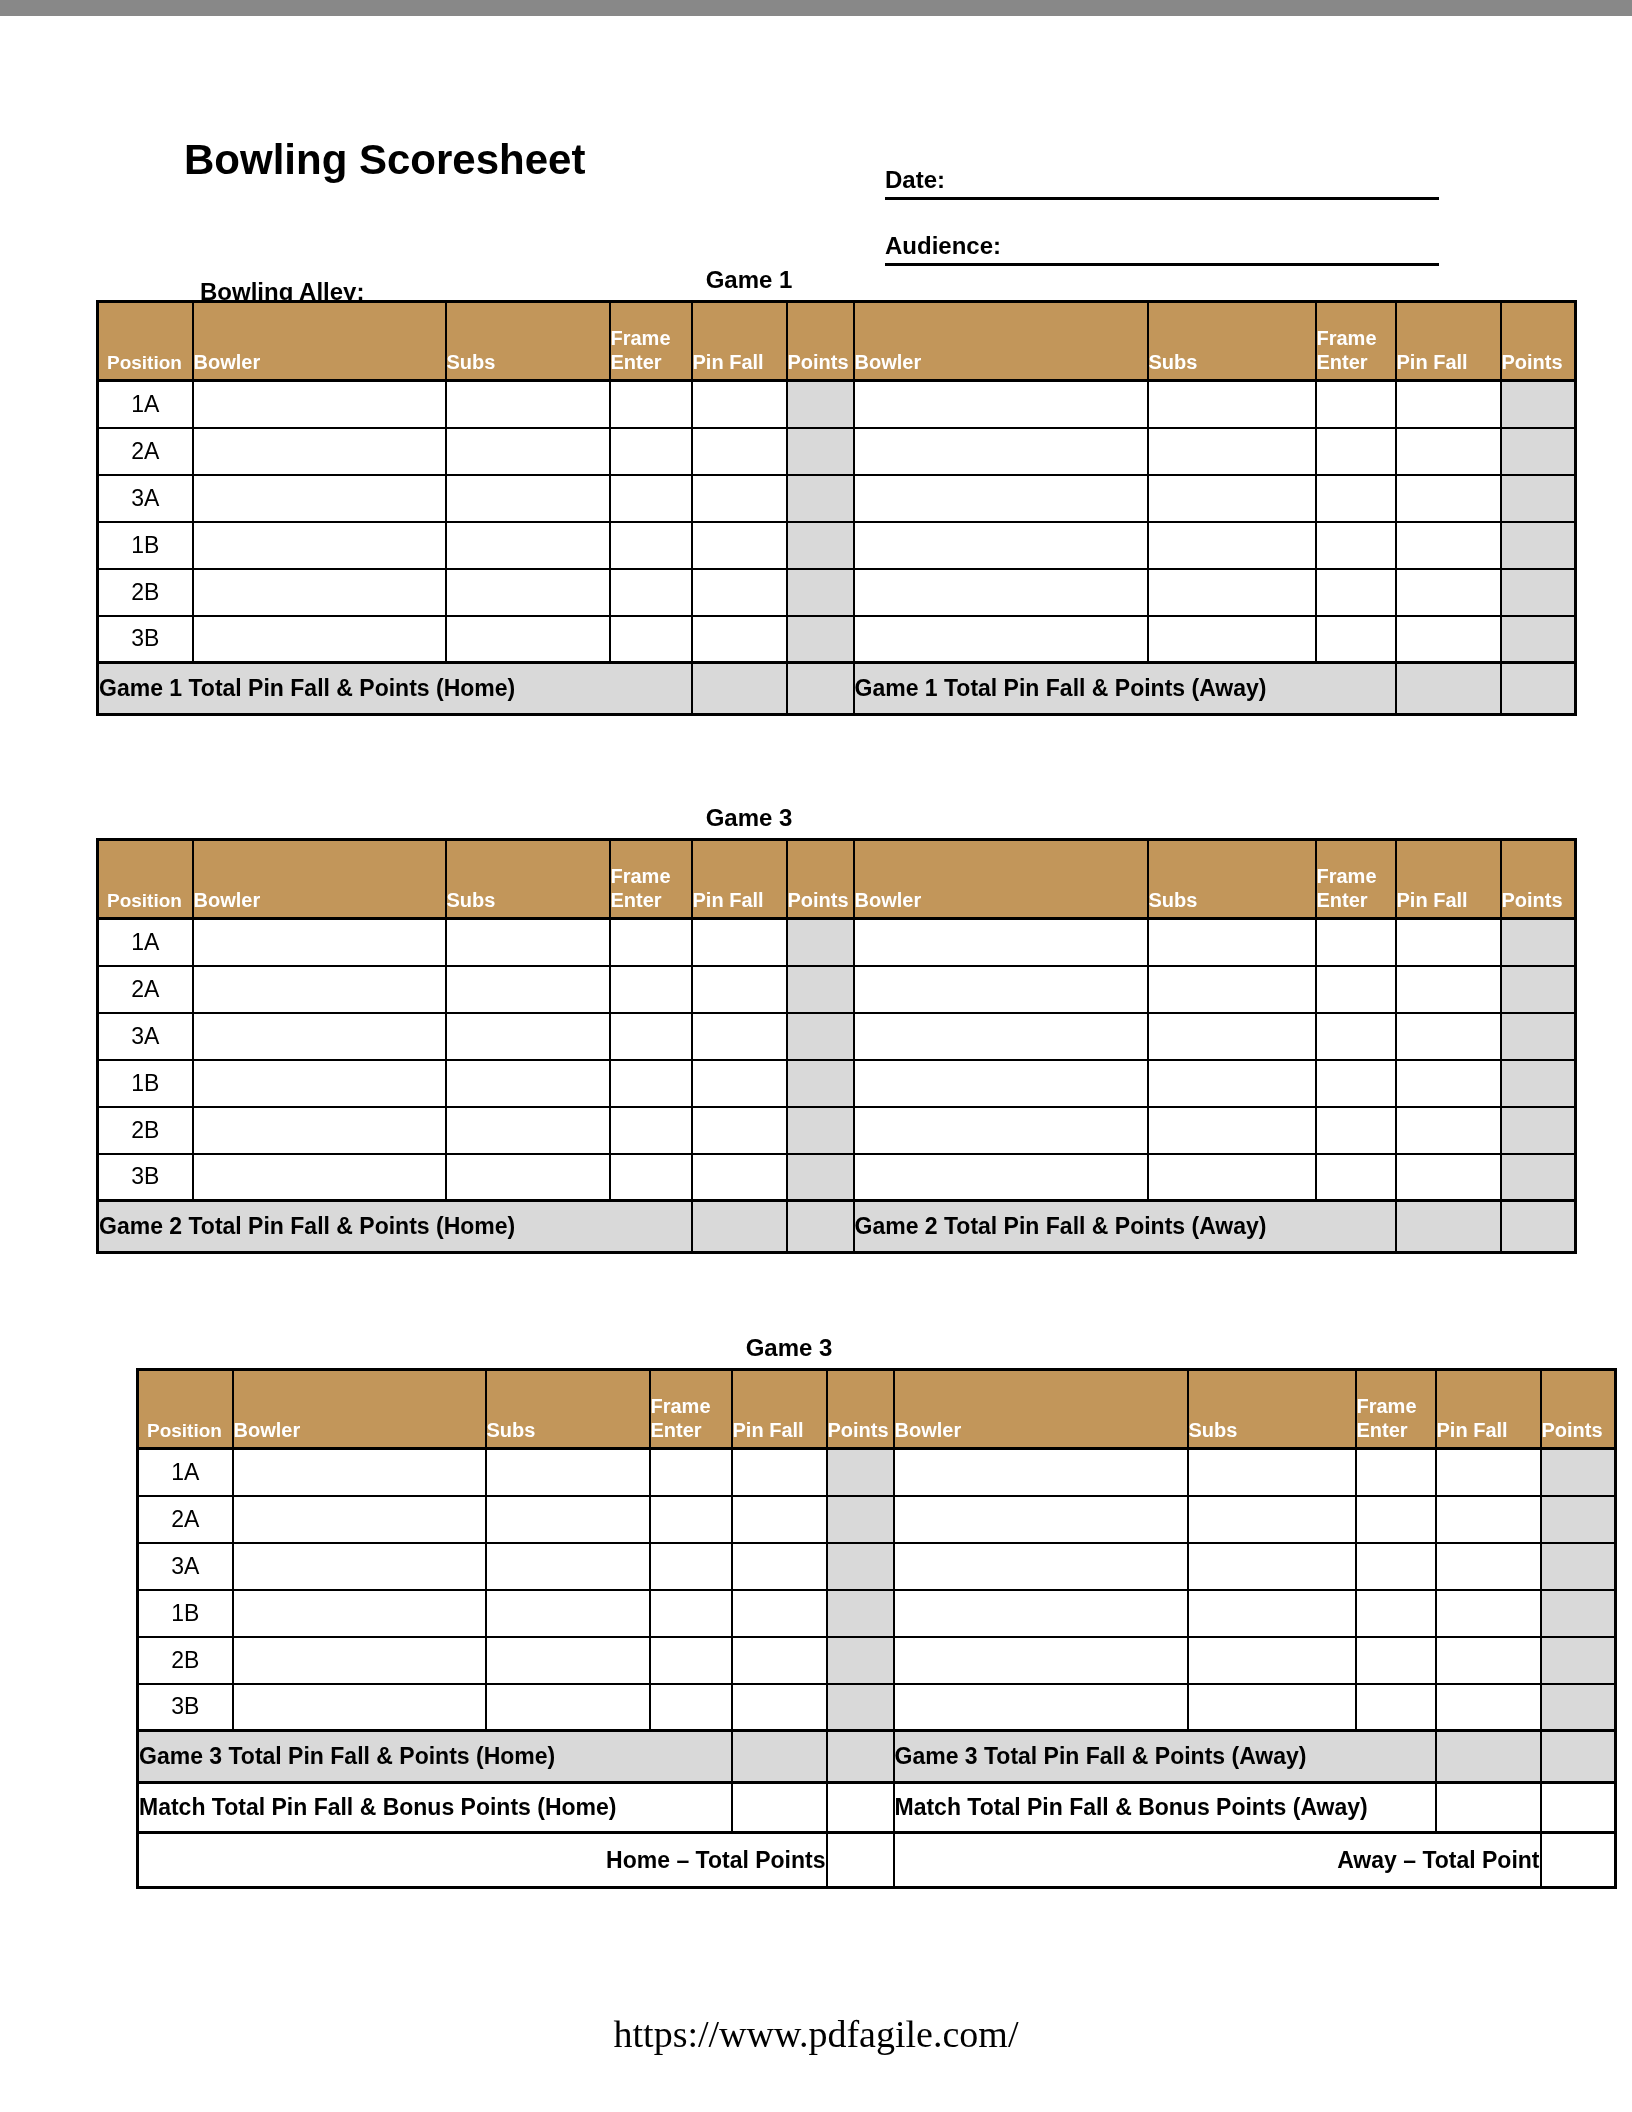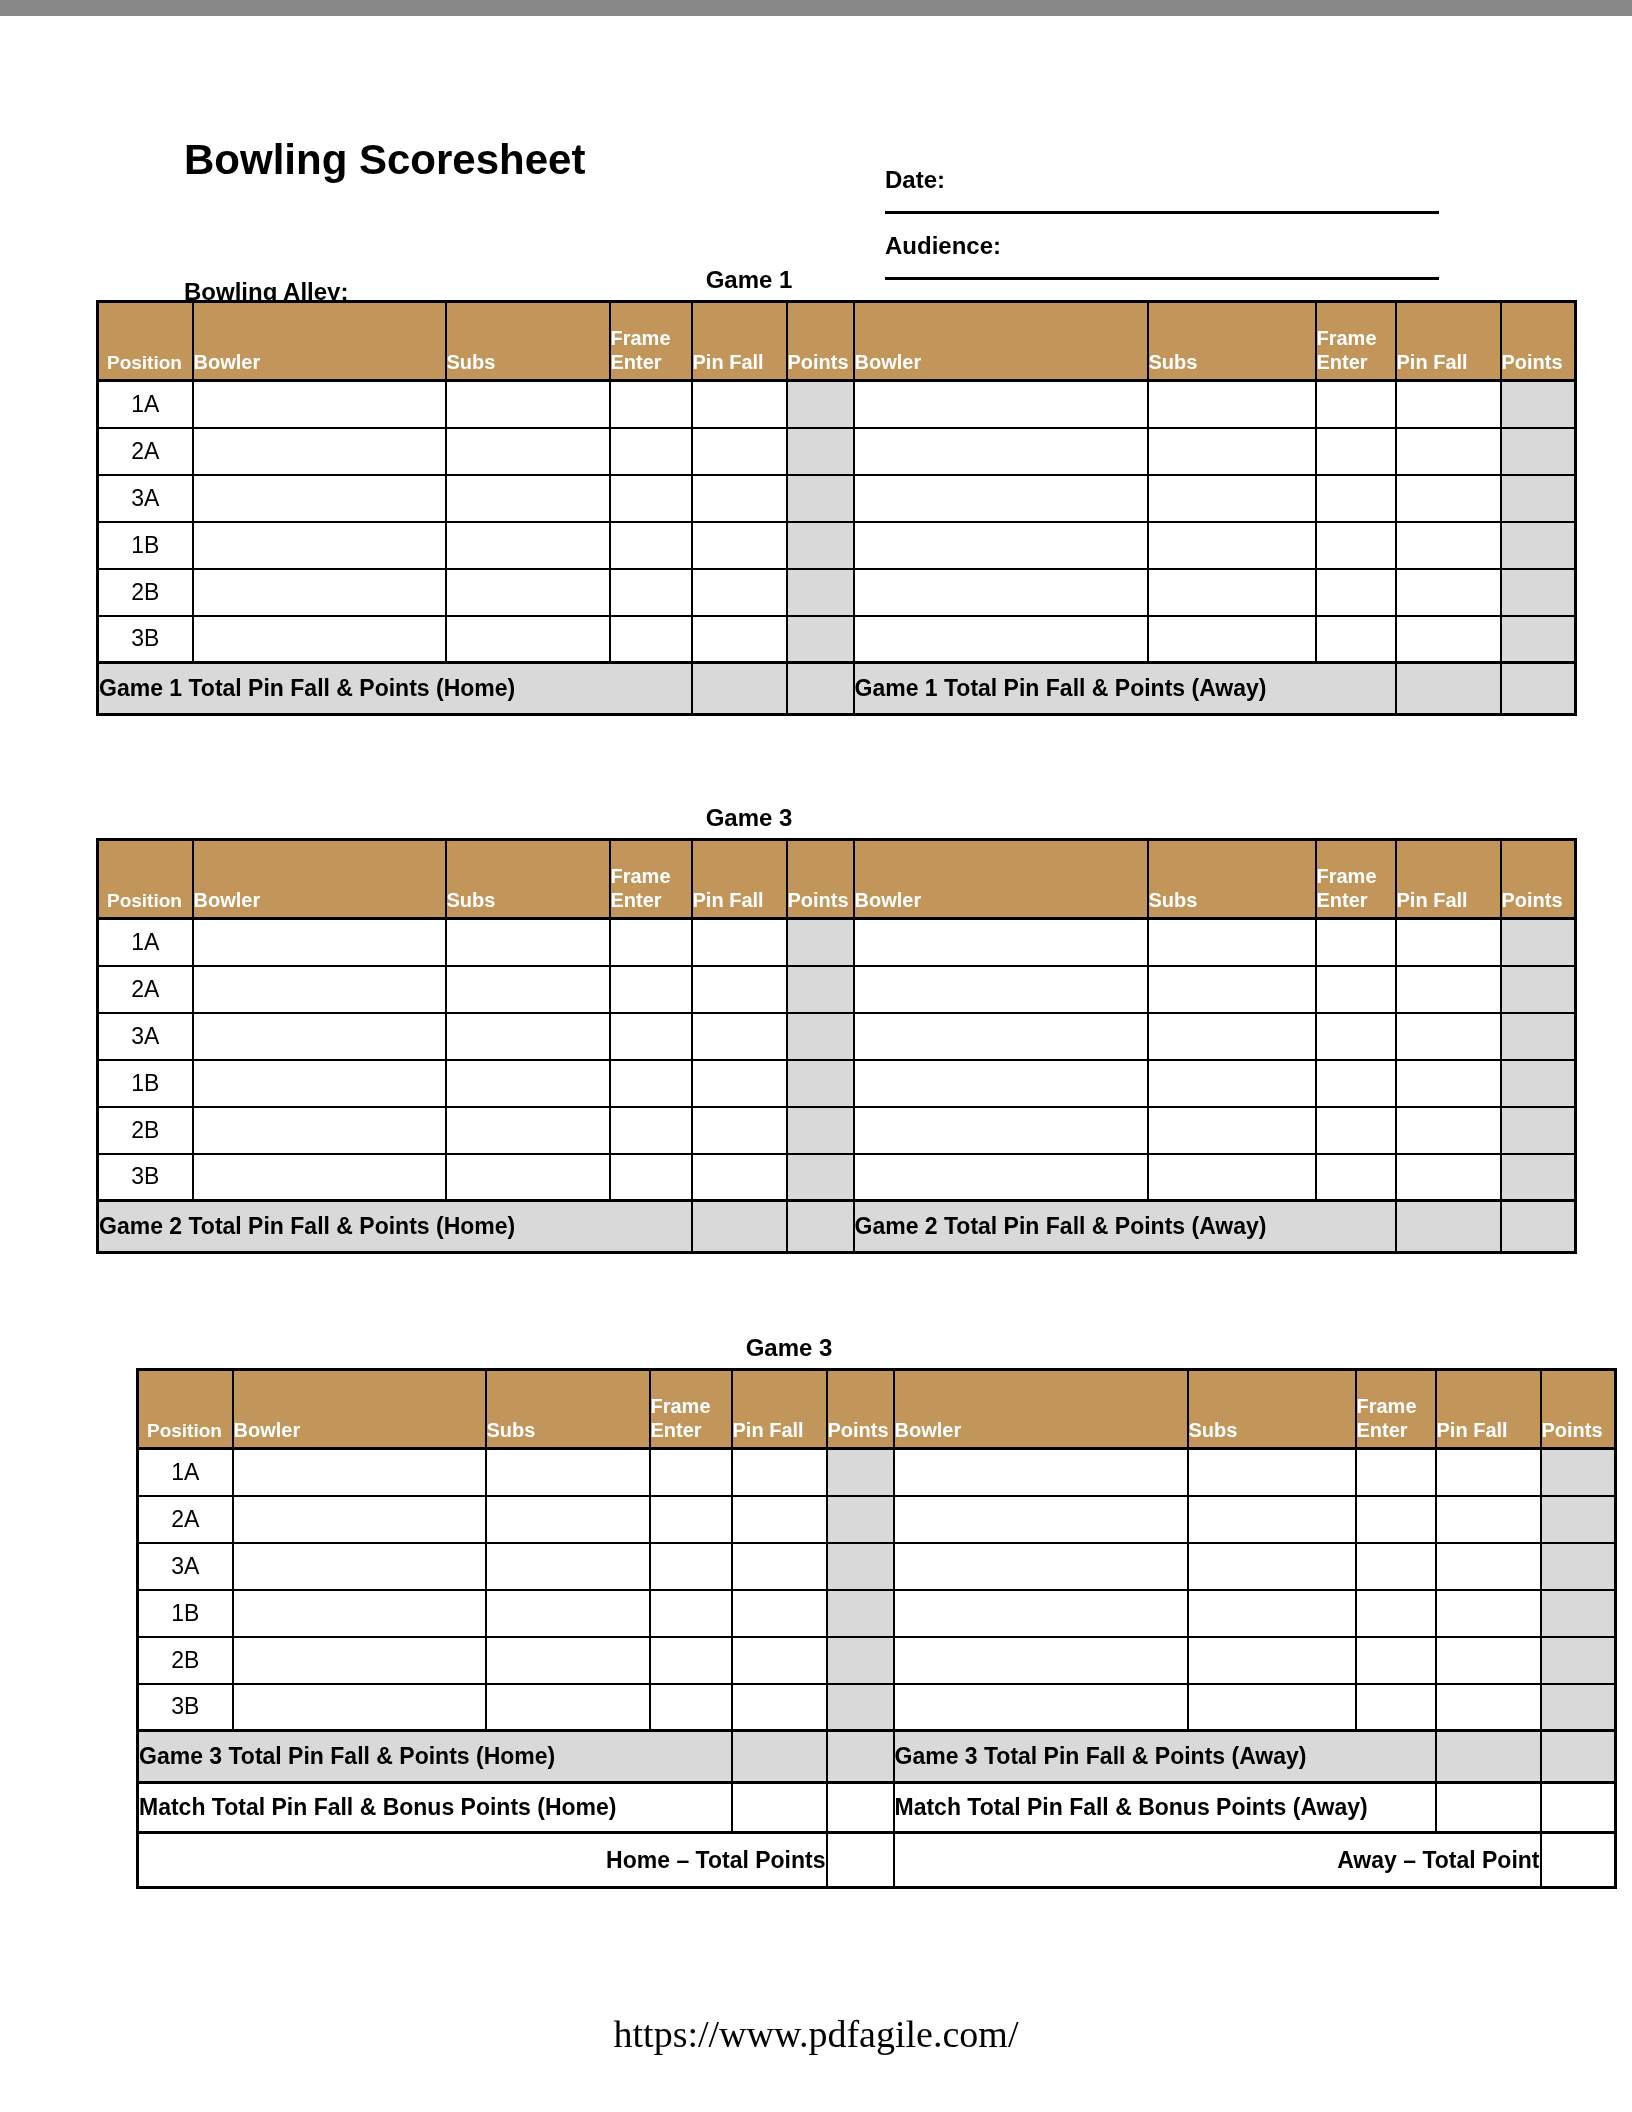--- a/index.html
+++ b/index.html
@@ -1,21 +1,21 @@
 <!DOCTYPE html>
 <html style="--header-bg: #C2965A; --header-text: #FFFFFF; --shaded: #D9D9D9; --border-c: #000000;"><head>
 <meta charset="utf-8">
 <style>
   html,body{margin:0;padding:0;background:#888;}
   .page{position:relative;width:1632px;height:2112px;background:#ffffff;overflow:hidden;
         font-family:"Liberation Sans",sans-serif;color:#000;margin:16px auto;}
   .doc-title{position:absolute;left:184px;top:120px;font-size:42px;font-weight:700;}
   .field{position:absolute;border-bottom:3px solid var(--border-c,#000);display:flex;
-         align-items:flex-end;font-weight:700;font-size:24px;padding-bottom:17px;}
-  #field-alley{left:184px;top:236px;width:602px;height:54px;}
+         align-items:flex-end;font-weight:700;font-size:24px;padding-bottom:3px;}
+  #field-alley{left:200px;top:236px;width:602px;height:54px;}
   #field-date{left:885px;top:124px;width:554px;height:54px;}
   #field-audience{left:885px;top:190px;width:554px;height:54px;}
   .game{position:absolute;left:96px;width:1306px;}
   #game-1{top:250px;} #game-2{top:788px;} #game-3{top:1318px;padding-left:40px;}
   .game-title{text-align:center;font-weight:700;font-size:24px;height:34px;line-height:28px;}
   table.score{border-collapse:collapse;table-layout:fixed;width:1478px;
               border:3px solid var(--border-c,#000);}
   table.score td{border:2px solid var(--border-c,#000);padding:0;overflow:hidden;}
   tr.hd{height:79px;}
   tr.hd td{background:var(--header-bg,#C2965A);color:var(--header-text,#fff);font-weight:700;

